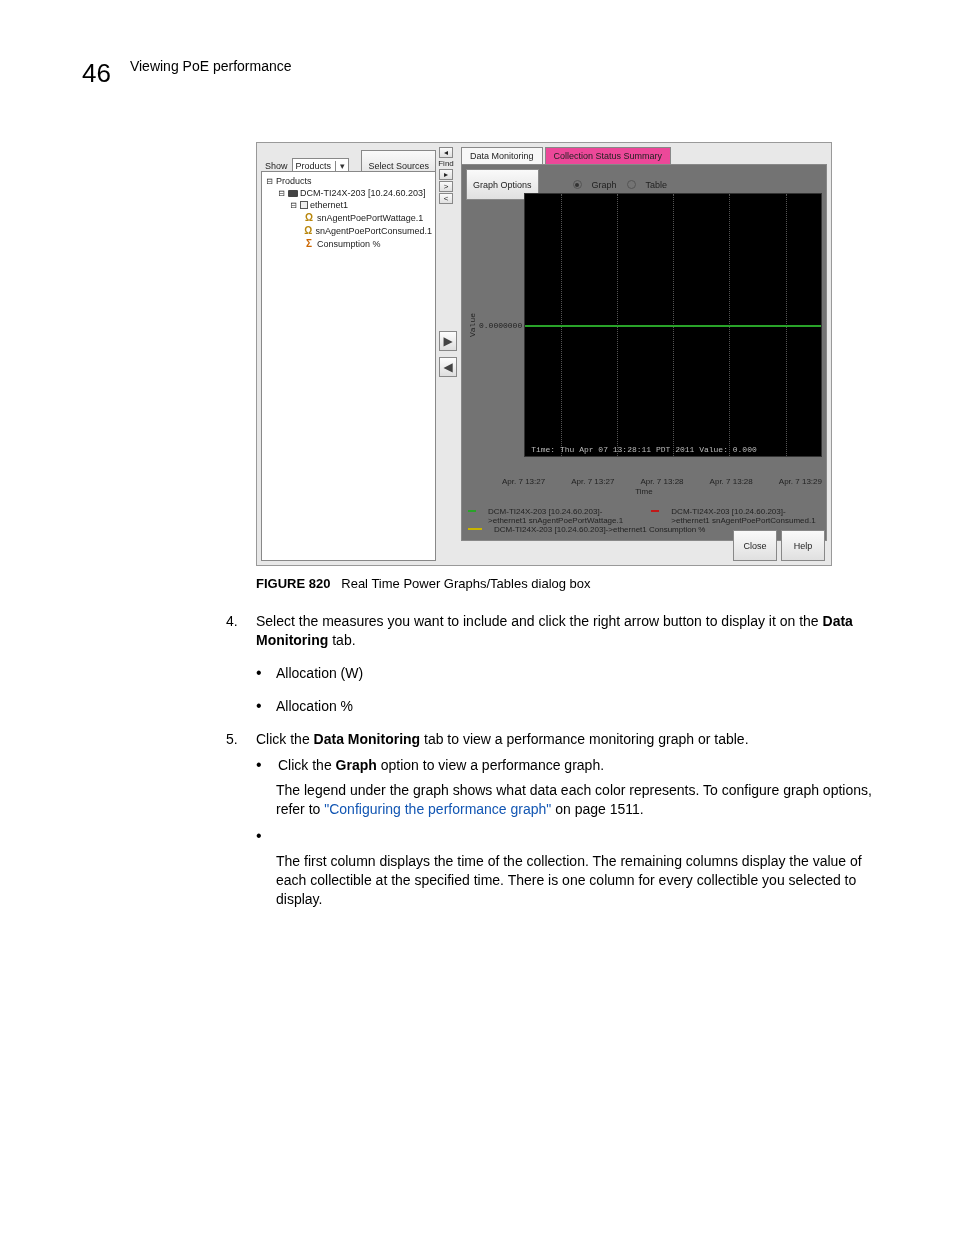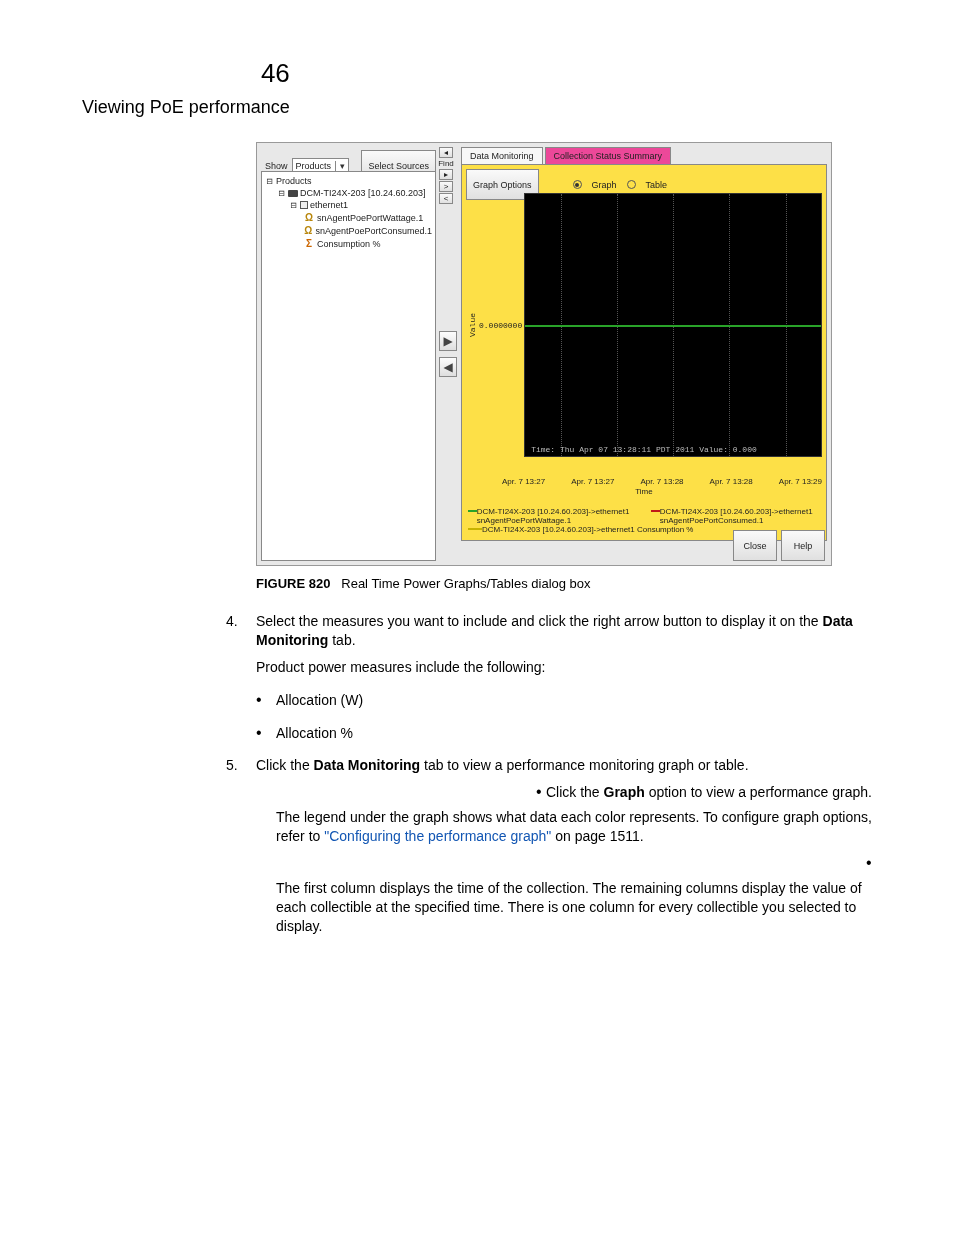--- a/index.html
+++ b/index.html
@@ -9,30 +9,29 @@
     width: 954px;
     height: 1235px;
     position: relative;
     color: #000;
   }
   .page-header {
     position: absolute;
     top: 58px;
     left: 82px;
     display: flex;
-    align-items: flex-end;
-    gap: 8px;
-    flex-direction: column;
+    align-items: flex-start;
+    gap: 19px;
   }
   .page-number {
     font-size: 26px;
     font-weight: 400;
   }
   .page-title {
-    font-size: 18px;
+    font-size: 14px;
   }
   .figure-wrap {
     position: absolute;
     top: 142px;
     left: 256px;
     width: 576px;
   }
   .dialog {
     width: 576px;
     height: 424px;
@@ -153,21 +152,21 @@
   .tab {
     border:1px solid #888;
     border-bottom:none;
     padding:3px 8px;
     background:#ec4899;
     margin-right:2px;
   }
   .tab.active { background:#f7f7f7; }
   .tab-body {
     border:1px solid #888;
-    background:#fde047;
+    background:#737373;
     position:absolute;
     top:17px; left:0; right:0; bottom:0;
     padding:2px;
   }
   .opts-row {
     display:flex; align-items:center; gap:10px;
     font-size:9px;
     padding:2px 6px 6px 2px;
   }
   .radio {
@@ -227,21 +226,21 @@
   .xlabel {
     text-align:center; font-size:8px; margin-top:1px;
   }
   .legend {
     position:absolute;
     left:4px; right:4px; bottom:4px;
     font-size:8px;
     padding:2px 2px;
   }
   .legend-row { display:flex; gap:20px;}
-  .legend-item { display:flex; gap:0; align-items:flex-start;}
+  .legend-item { display:flex; gap:12px; align-items:flex-start;}
   .swatch { width:14px; height:2px; margin-top:3px;}
   .sw-green{background:#29a329;}
   .sw-red{background:#c01818;}
   .sw-yellow{background:#c8b400;}
 
   .footer-btns {
     position:absolute; right:6px; bottom:4px; display:flex; gap:4px;
   }
 
   .figure-caption {
@@ -260,21 +259,21 @@
     line-height:1.35;
   }
   .ol-item { display:flex; gap:12px; margin-bottom:6px;}
   .ol-num { width:18px; flex:none;}
   .para { margin:8px 0 8px 30px;}
   .bullet-list { margin:6px 0 12px 30px;}
   .bullet-item { display:flex; gap:14px; margin:14px 0;align-items:center; }
   .dot { width:6px; flex:none;}
   .dot::before{content:"•"; font-size:16px; line-height:14px;}
   .sub-block { margin:6px 0 10px 30px;}
-  .sub-bullet { display:flex; gap:4px; margin:8px 0 6px 0;justify-content:flex-end;}
+  .sub-bullet { display:flex; gap:16px; margin:8px 0 6px 0;}
   .sub-text { margin:6px 0 8px 20px;}
   .link { color:#1256b3;}
   b.kw{font-weight:700;}
 </style>
 </head>
 <body>
 
 <div class="page-header">
   <span class="page-number">46</span>
   <span class="page-title">Viewing PoE performance</span>
@@ -407,21 +406,20 @@
   </div>
 </div>
 
 <div class="body-text">
   <div class="ol-item">
     <div class="ol-num">4.</div>
     <div>
       <span>Select the measures you want to include and click the right arrow button to display it on the </span><b class="kw">Data Monitoring</b><span> tab.</span>
     </div>
   </div>
-  <div class="para">Product power measures include the following:</div>
   <div class="bullet-list">
     <div class="bullet-item">
         <span class="dot"></span>
         <span>Allocation (W)</span>
       </div>
     <div class="bullet-item">
         <span class="dot"></span>
         <span>Allocation %</span>
       </div>
   </div>

